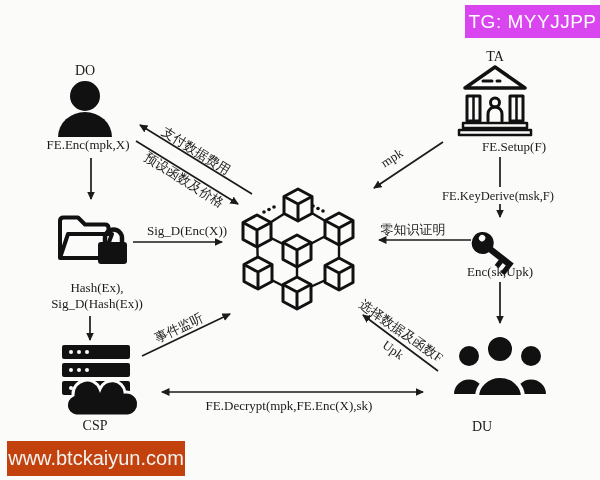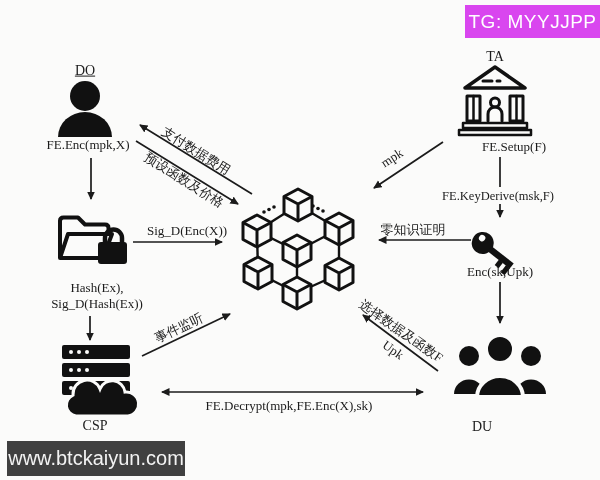--- a/index.html
+++ b/index.html
@@ -10,21 +10,21 @@
        font-size:13px;line-height:1.2;text-align:center;color:#1b1b1b;}
   .lbl.node{font-size:14px;}
   .lbl.small{font-size:12.5px;}
   .lbl.rot32{transform:translate(-50%,-50%) rotate(32deg);}
   .lbl.rot35{transform:translate(-50%,-50%) rotate(35deg);}
   .lbl.rotm33{transform:translate(-50%,-50%) rotate(-33deg);}
   .lbl.rotm25{transform:translate(-50%,-50%) rotate(-25deg);}
   .badge{position:absolute;left:465px;top:5px;width:135px;height:33px;background:#d946ef;
          color:#fff;font-family:"Liberation Sans",sans-serif;font-size:19px;
          display:flex;align-items:center;justify-content:center;letter-spacing:.5px;}
-  .watermark{position:absolute;left:7px;top:441px;width:178px;height:35px;background:#404040;
+  .watermark{position:absolute;left:7px;top:441px;width:178px;height:35px;background:#c2410c;
          color:#f2f2f2;font-family:"Liberation Sans",sans-serif;font-size:20px;
          display:flex;align-items:center;justify-content:center;}
   .cap2 div{white-space:nowrap;}
 </style>
 </head>
 <body>
 
 <div class="stage">
 
   <svg class="overlay" viewBox="0 0 600 480">
@@ -139,21 +139,21 @@
     <g fill="#111">
       <circle cx="469" cy="356" r="10"></circle>
       <path d="M454,394 a15,14.5 0 0 1 30,0 z"></path>
       <circle cx="531" cy="356" r="10"></circle>
       <path d="M516,394 a15,14.5 0 0 1 30,0 z"></path>
       <circle cx="500" cy="349" r="14" stroke="#fbfbfa" stroke-width="4"></circle>
       <path d="M477,397 a23,21 0 0 1 46,0 z" stroke="#fbfbfa" stroke-width="4"></path>
     </g>
   </svg>
 
-  <div class="lbl node" style="left:85px;top:71px;text-decoration:underline;">DO</div>
+  <div class="lbl node" style="left:85px;top:71px;">DO</div>
   <div class="lbl" style="left:88px;top:145px;">FE.Enc(mpk,X)</div>
 
   <div class="lbl node" style="left:495px;top:57px;">TA</div>
   <div class="lbl" style="left:495px;top:147px;margin-left:19px;">FE.Setup(F)</div>
   <div class="lbl small" style="left:498px;top:196px;">FE.KeyDerive(msk,F)</div>
 
   <div class="lbl cap2" style="left:97px;top:296px;">
     <div>Hash(Ex),</div>
     <div>Sig_D(Hash(Ex))</div>
   </div>

